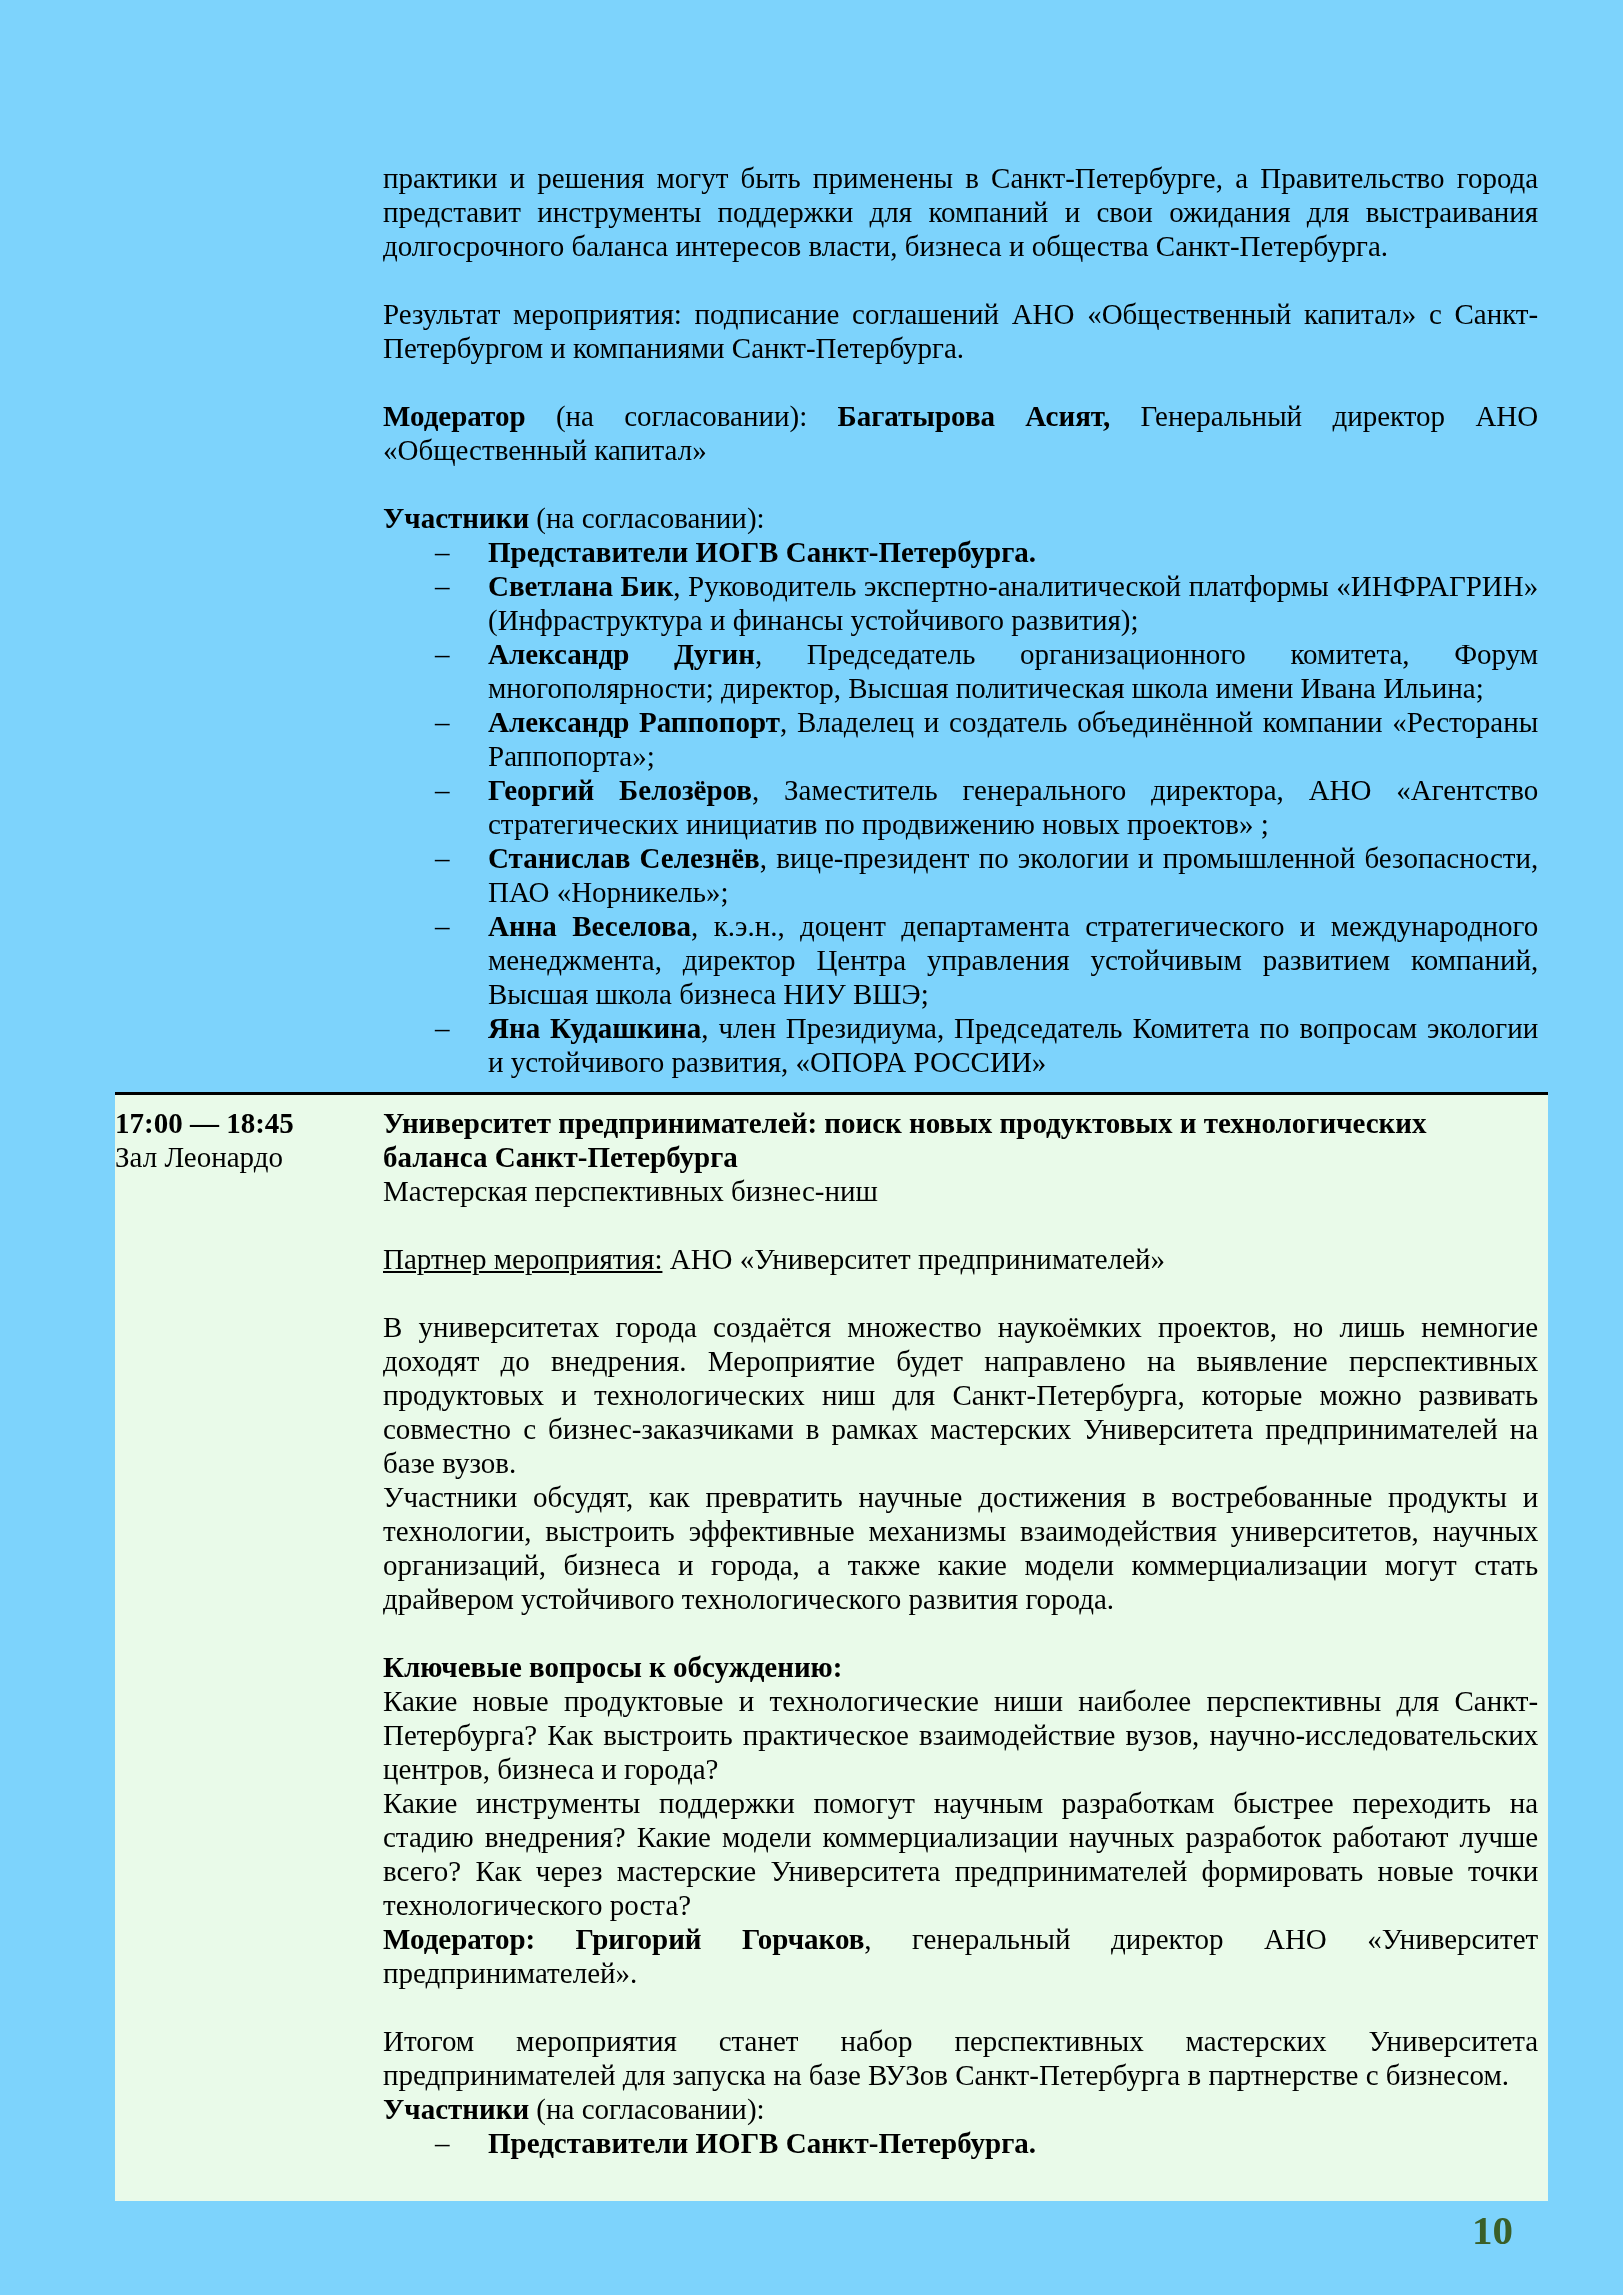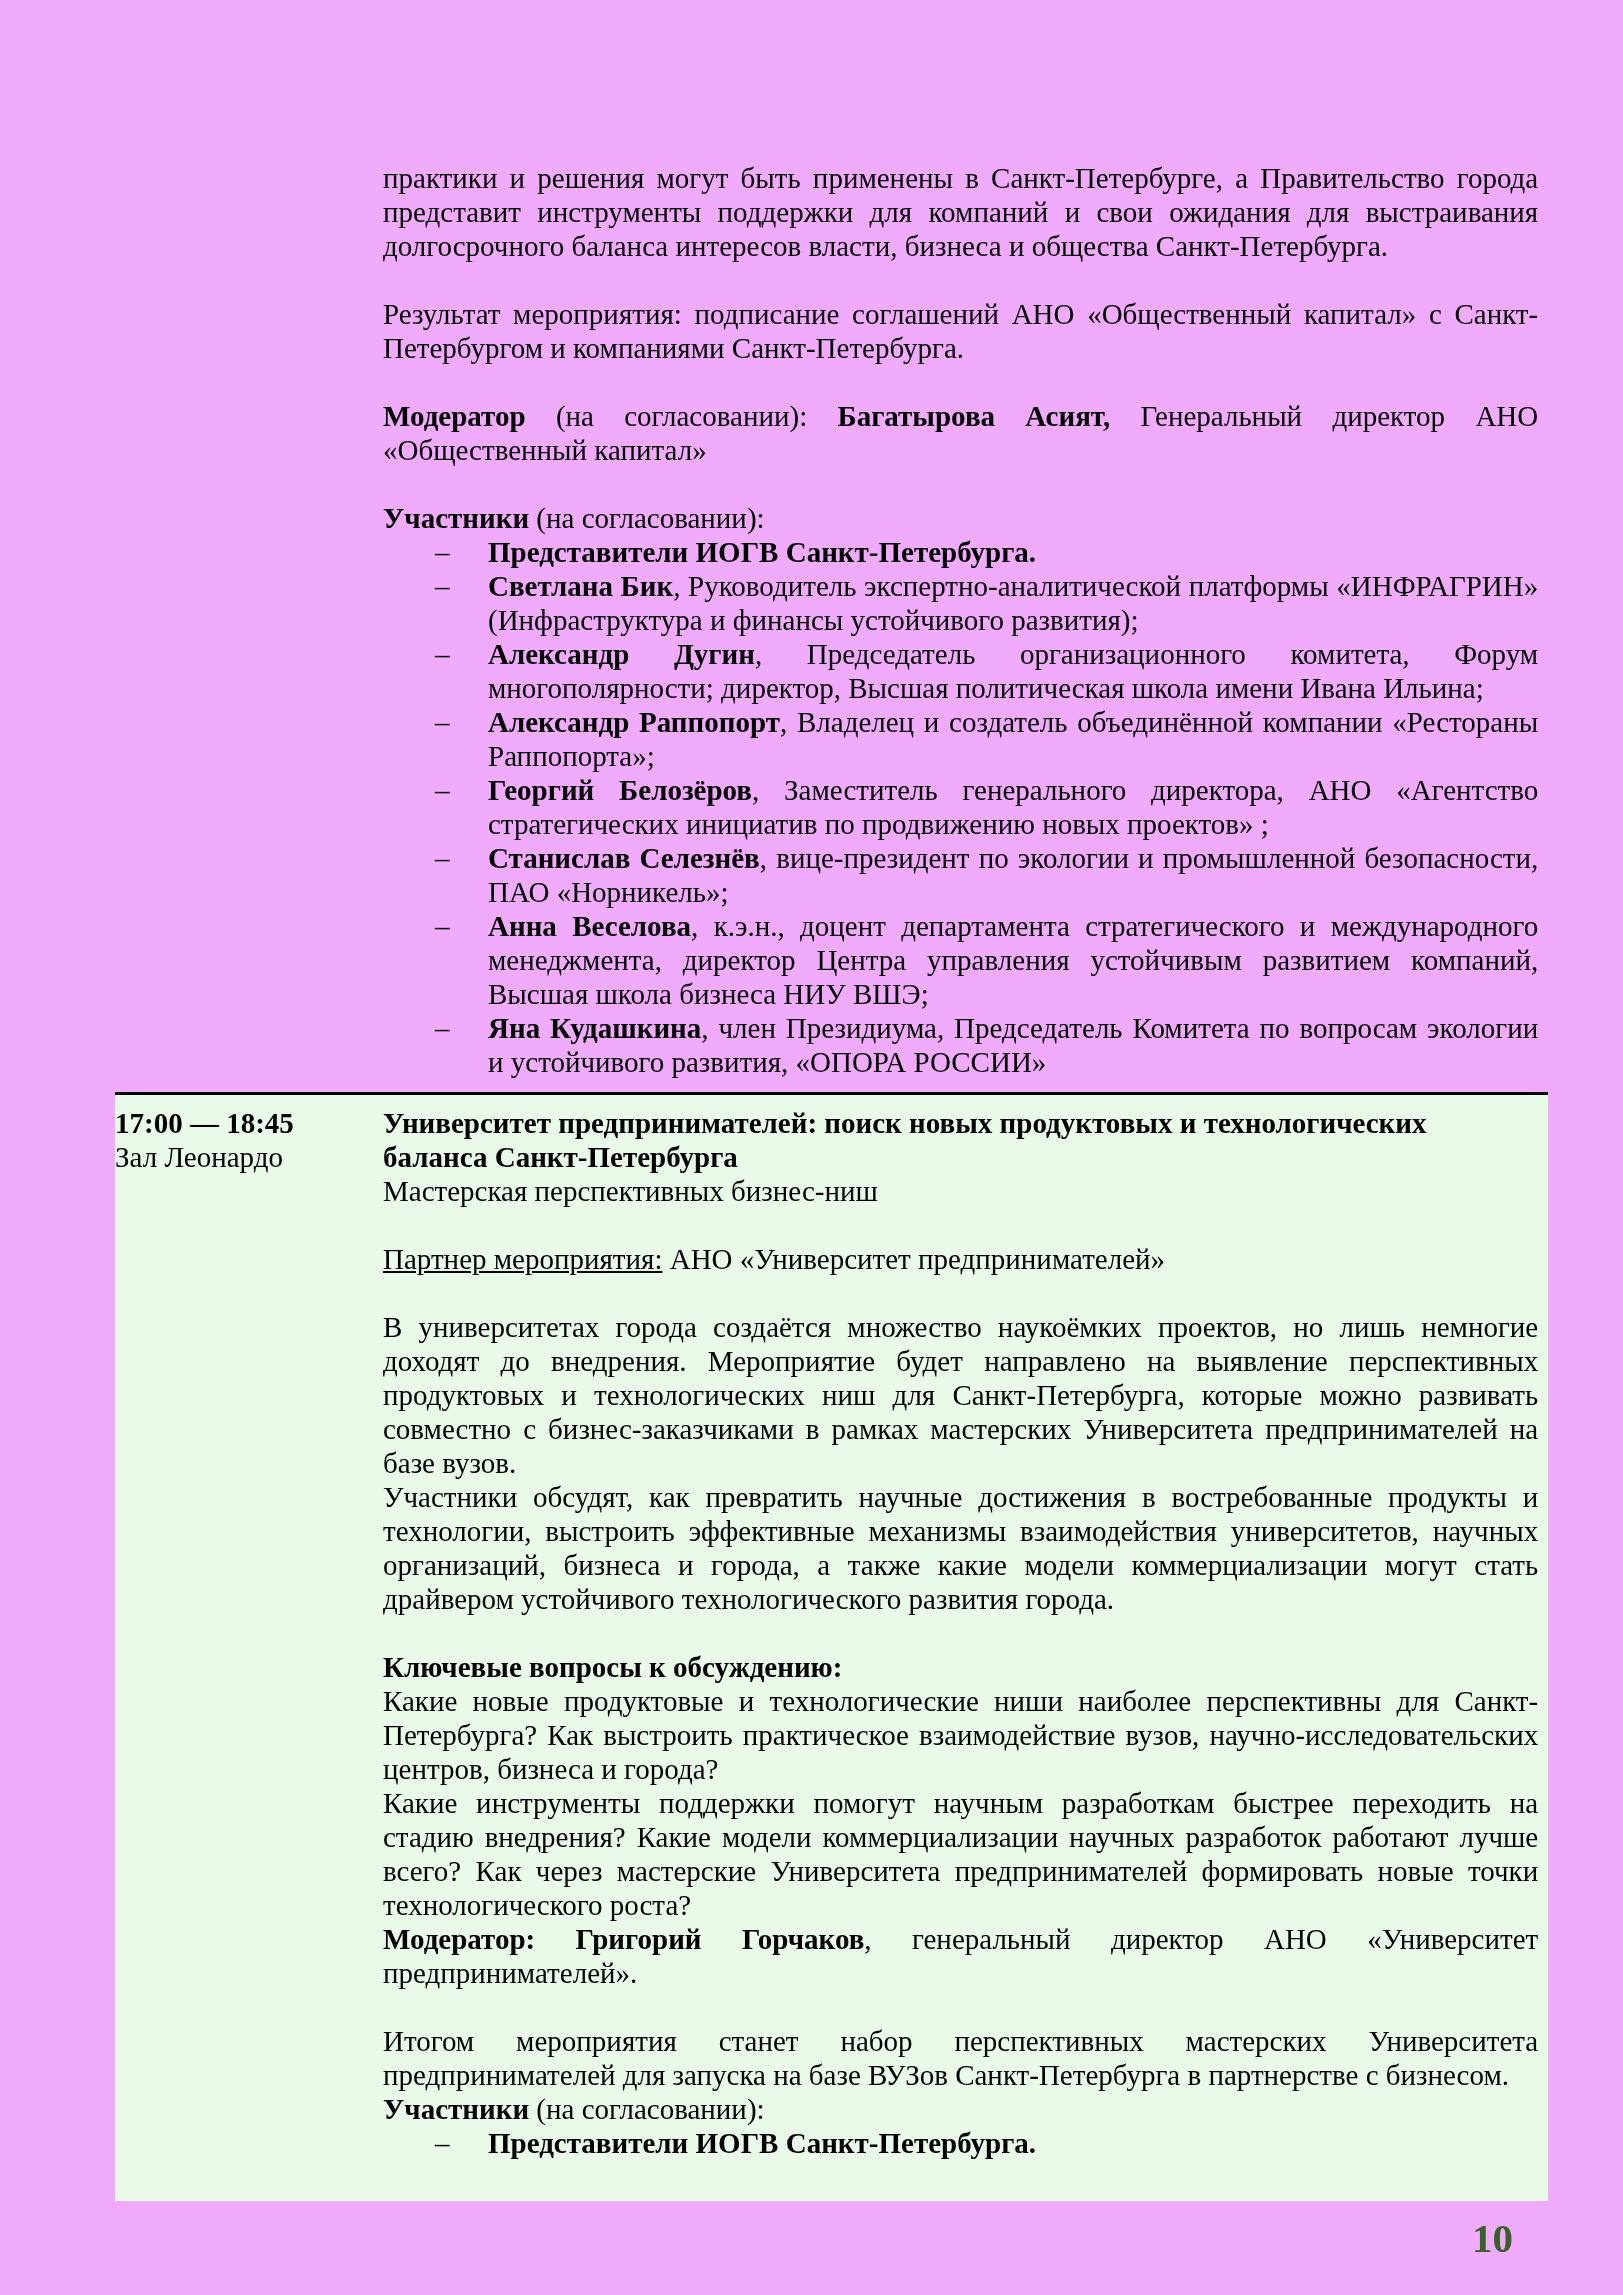--- a/index.html
+++ b/index.html
@@ -1,19 +1,19 @@
 <!DOCTYPE html>
 <html lang="ru" style="--session-bg: #e9fae9; --divider: #000000; --pagenum: #3a5f28;font-size:10.5px"><head>
 <meta charset="utf-8">
 <style>
   html,body{margin:0;padding:0;background:#ffffff;}
   .page{
     position:relative;
     width:1623px;height:2295px;
-    background:#f0abfc;color:#000;
+    background:#7dd3fc;color:#000;
     font-family:"Liberation Serif","DejaVu Serif",serif;
     font-size:29px;line-height:34px;
     overflow:hidden;
   }
   .sched{position:absolute;left:115px;top:141px;width:1433px;}
   .row{display:grid;grid-template-columns:268px 1165px;}
   .row-prev{height:951px;overflow:hidden;}
   .row-cur{height:1106px;overflow:hidden;background:var(--session-bg,#e9fae9);}
   .sep{height:2.6px;background:var(--divider,#000);}
   .cell-left{}
@@ -26,21 +26,20 @@
   .just{text-align:justify;}
   .b{font-weight:bold;}
   .i{}
   .u{text-decoration:underline;text-align:right;}
   .pitem{position:relative;padding-left:105px;}
   .pitem .dash{position:absolute;left:52px;top:0;}
   .pagenum{
     position:absolute;left:1472px;top:2210px;
     font-weight:bold;font-size:41px;line-height:41px;
     color:var(--pagenum,#3a5f28);
-    margin-top:8px;
   }
 </style>
 </head>
 <body>
 
 <div class="page">
   <div class="sched">
 
     <div class="row row-prev">
       <div class="cell-left"></div>

